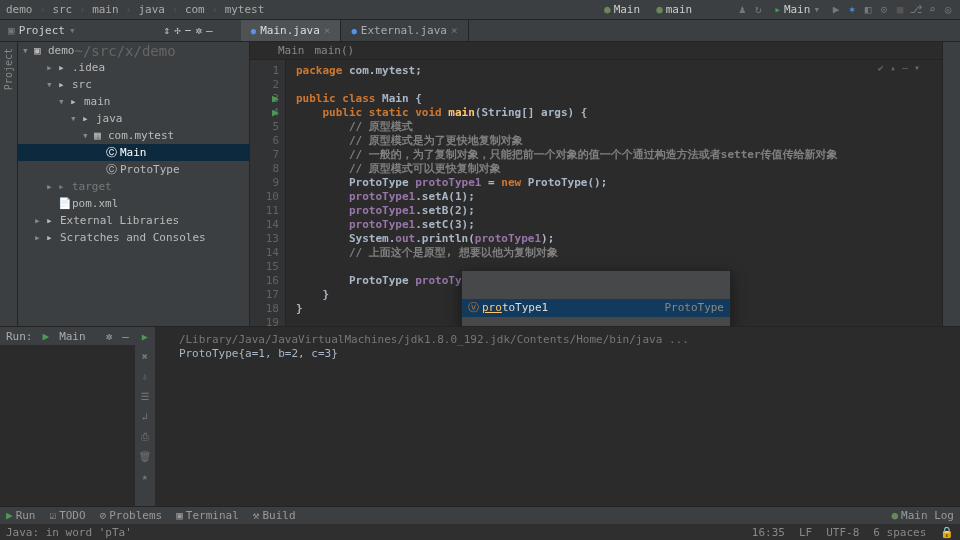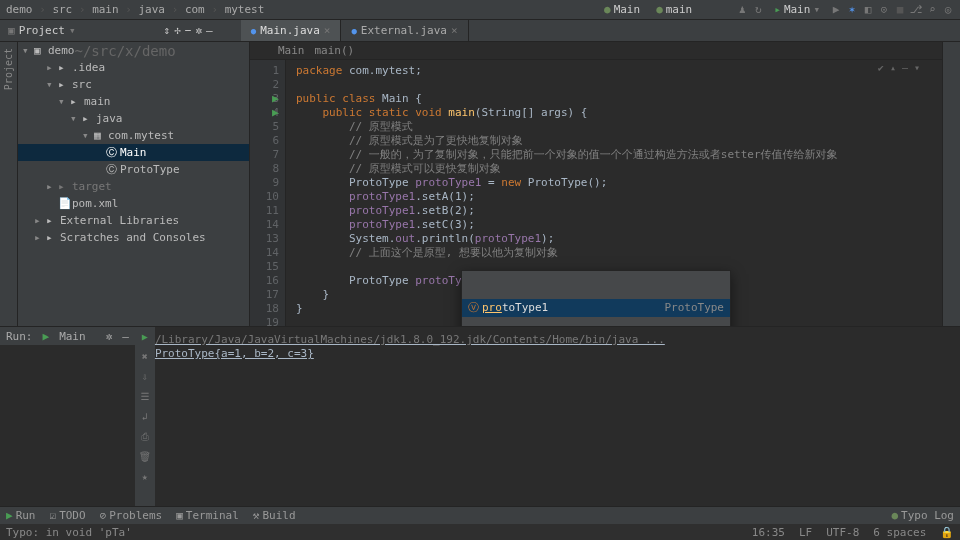--- a/index.html
+++ b/index.html
@@ -26,40 +26,40 @@
 .tree-row .arrow { width:12px; color:#888; }
 .tree-row .fi { width:14px; display:inline-block; }
 .tree-row.mute { color:#777; }
 .editor { flex:1; display:flex; flex-direction:column; min-width:0; background:#2b2b2b; }
 .bcrumb { height:18px; display:flex; align-items:center; gap:10px; padding:0 28px; color:#888; font-size:10px; border-bottom:1px solid #242424; }
 .code-area { flex:1; display:flex; position:relative; overflow:hidden; }
 .gutter { width:36px; background:#313335; text-align:right; color:#606366; padding:4px 6px 0 0; line-height:14px; font-size:10px; border-right:1px solid #242424; }
 .gutter .ln { height:14px; }
 .gutter .run { color:#499c54; position:absolute; left:22px; }
 .code { flex:1; padding:4px 0 0 10px; line-height:14px; white-space:pre; position:relative; }
-.code .line { height:14px; }
+.code .line { height:14px;font-weight:bold; }
 .kw { color:#cc7832; }
 .fn { color:#ffc66d; }
 .comment { color:#808080;text-align:right; }
 .var { color:#9876aa; }
 .completion { position:absolute; left:175px; top:210px; width:270px; background:#46484a; border:1px solid #242424; box-shadow:0 4px 12px rgba(0,0,0,0.5); z-index:10; }
 .completion .item { display:flex; align-items:center; height:18px; padding:0 6px; background:#113a5c; }
 .completion .item .cico { color:#cc7832; width:14px; }
 .completion .item .cname { color:#ddd; }
 .completion .item .hl { color:#ffc66d;text-decoration:underline; }
 .completion .item .ctype { margin-left:auto; color:#888; }
 .right-tool { width:18px; background:#3c3f41; border-left:1px solid #242424; }
 .editor-top-icons { position:absolute; right:22px; top:2px; display:flex; gap:6px; color:#666; font-size:10px; }
 .run-panel { height:180px; display:flex; flex-direction:row; border-top:1px solid #242424; }
 .run-hdr { height:18px; background:#3c3f41; display:flex; align-items:center; padding:0 6px; gap:10px; color:#aaa; font-size:10px; }
 .run-hdr .spacer { flex:1; }
 .run-body { flex:1; display:flex; background:#2b2b2b; }
 .run-gutter { width:20px; background:#3c3f41; display:flex; flex-direction:column; align-items:center; padding-top:4px; gap:6px; color:#777; }
 .run-gutter .gi { height:14px; font-size:10px; }
-.run-out { flex:1; padding:6px 0; color:#a9b7c6; line-height:14px;text-decoration:underline; }
+.run-out { flex:1; padding:6px 24px; color:#a9b7c6; line-height:14px; }
 .run-out .muted { color:#777; }
 .bottom-tabs { height:18px; background:#3c3f41; border-top:1px solid #242424; display:flex; align-items:center; padding:0 6px; gap:14px; color:#999; font-size:10px; }
 .bottom-tabs .bt { display:flex; align-items:center; gap:3px; cursor:pointer; }
 .bottom-tabs .spacer { flex:1; }
 .status { height:16px; background:#2f2f2f; display:flex; align-items:center; padding:0 6px; gap:14px; color:#888; font-size:10px; }
 .status .spacer { flex:1; }
 .green { color:#6a8759; }
 .run-ico { color:#499c54; }
 </style>
 </head>
@@ -263,25 +263,25 @@
       <span class="run-ico">▶</span>
       <span>Run</span>
     </span>
   <span class="bt">☑ <span>TODO</span></span>
   <span class="bt">⊘ <span>Problems</span></span>
   <span class="bt">▣ <span>Terminal</span></span>
   <span class="bt">⚒ <span>Build</span></span>
   <span class="spacer"></span>
   <span class="bt">
       <span class="green">●</span> 
-      <span>Typo Log</span>
+      <span>Main Log</span>
     </span>
 </div>
 
 <div class="status">
-  <span>Typo: in void 'pTa'</span>
+  <span>Java: in word 'pTa'</span>
   <span class="spacer"></span>
   <span>16:35</span>
   <span>LF</span>
   <span>UTF-8</span>
   <span>6 spaces</span>
   <span>🔒</span>
 </div>
 
 </body></html>

